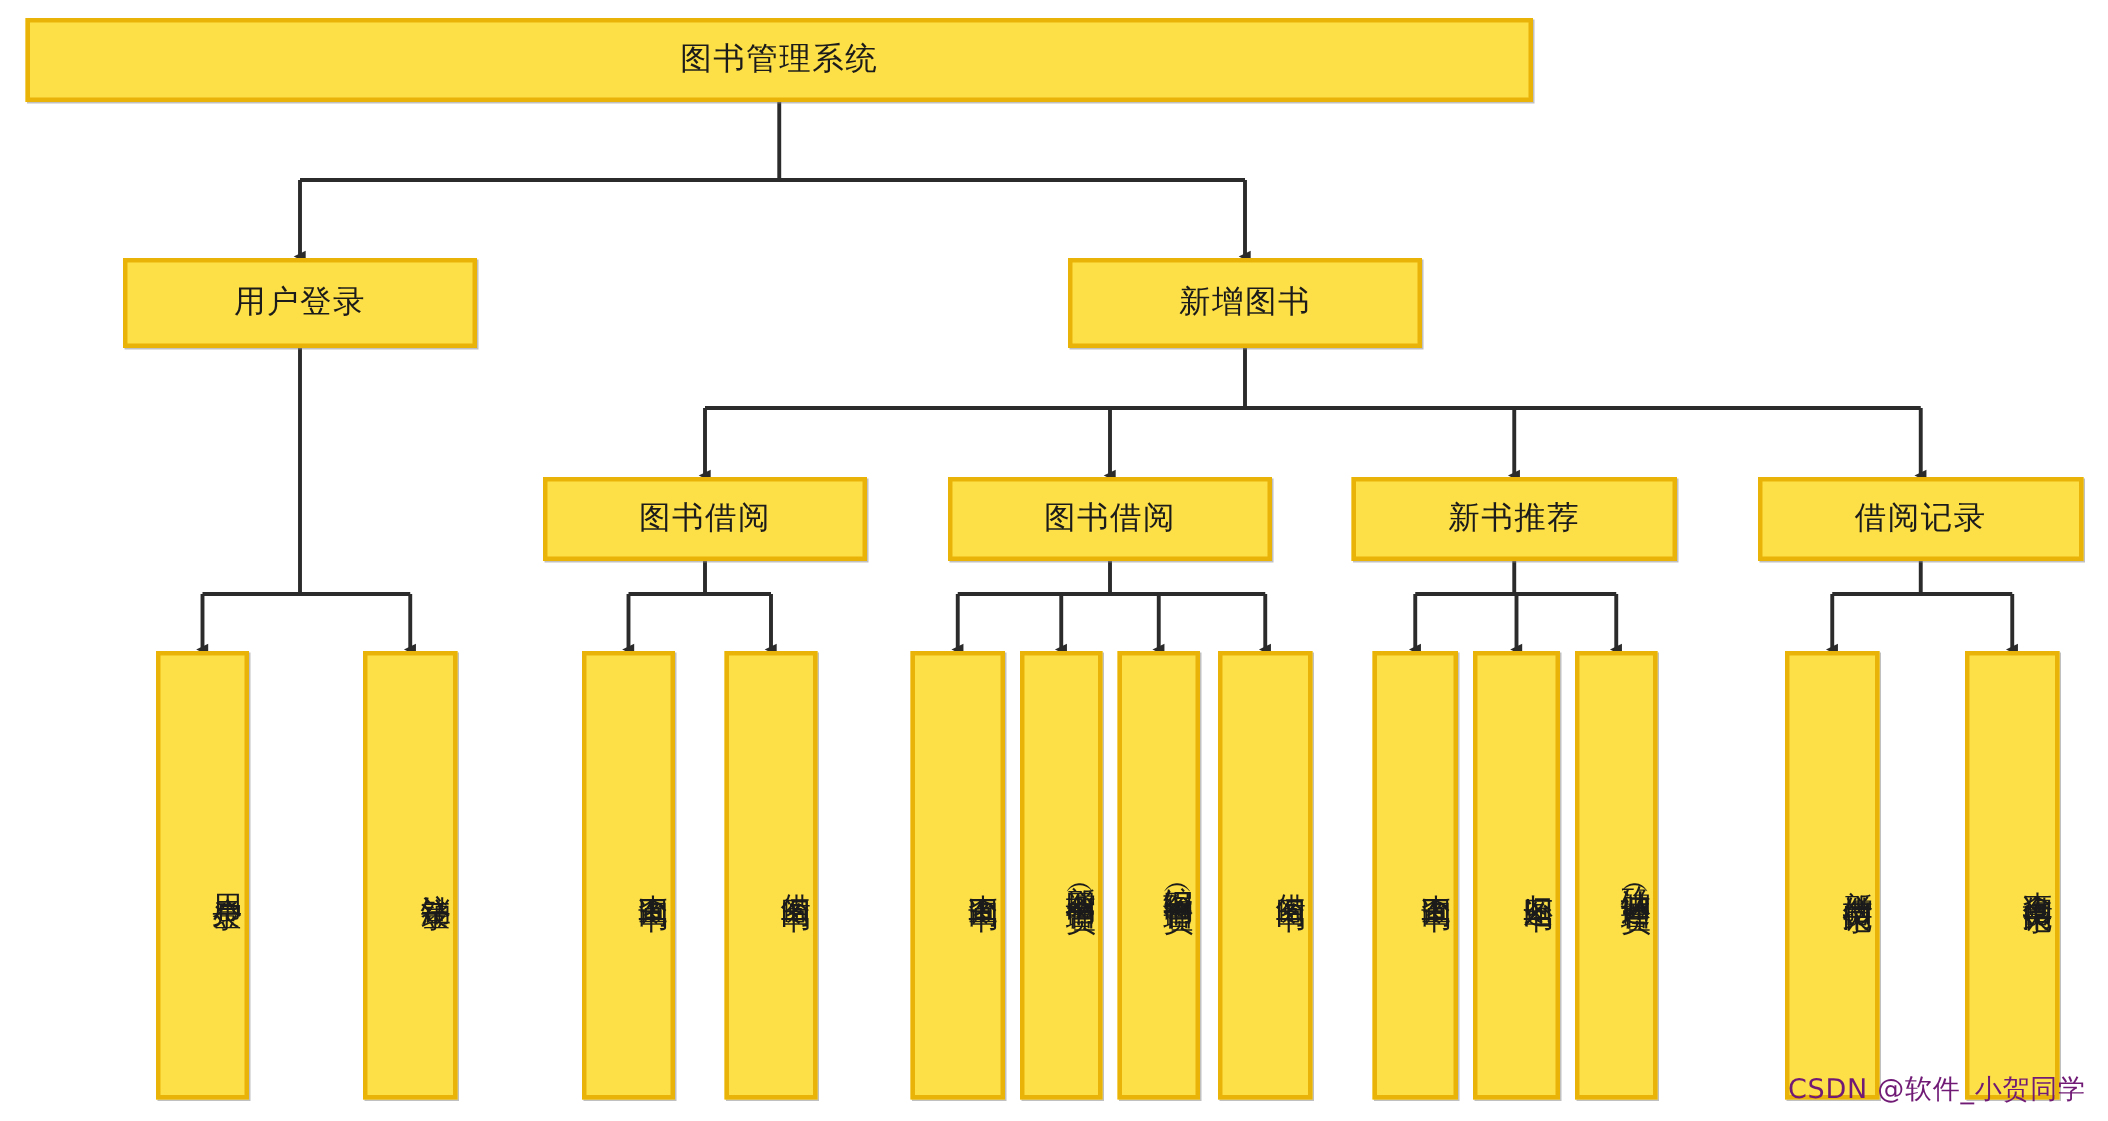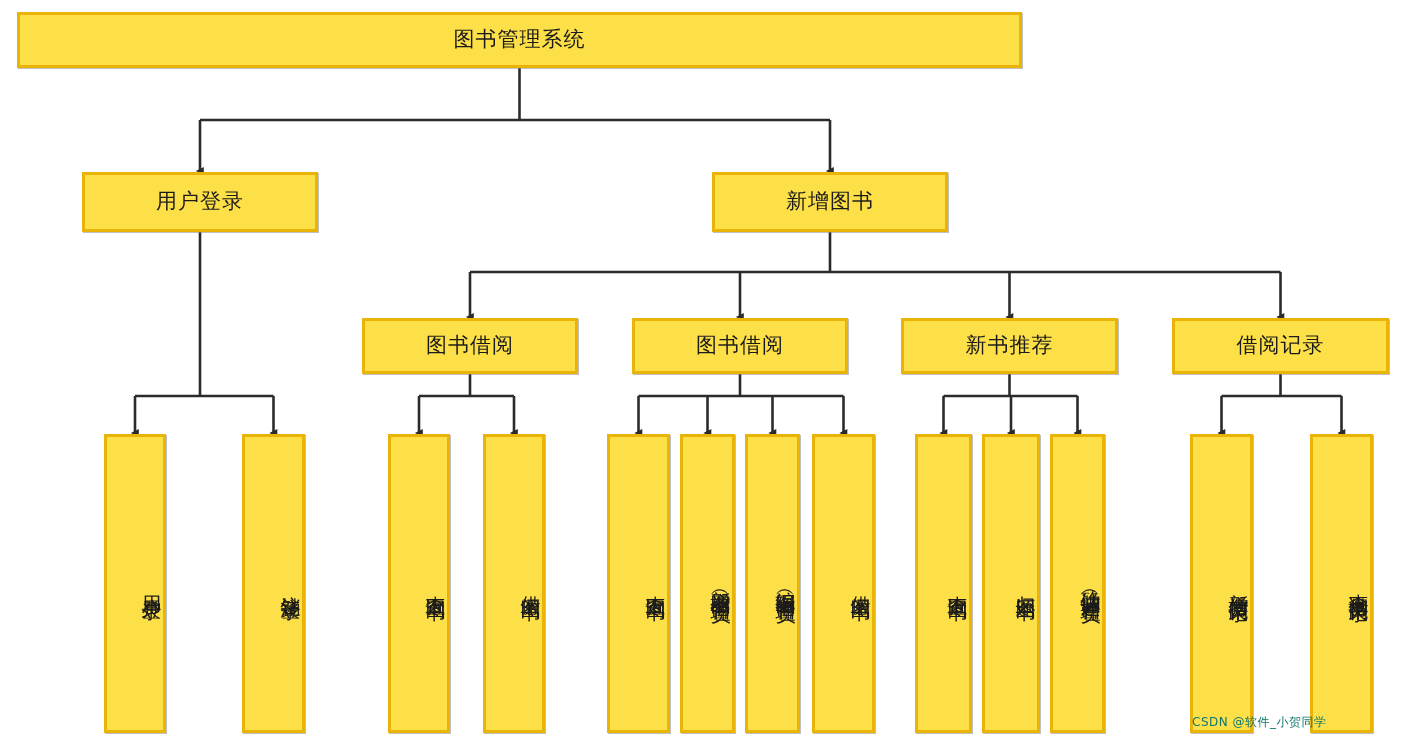--- a/index.html
+++ b/index.html
@@ -58,22 +58,22 @@
     justify-content: center;
   }
   .node.vert .vtext {
     writing-mode: vertical-rl;
     text-orientation: upright;
     white-space: normal;
     text-align: left;
   }
   .watermark {
     position: absolute;
-    font-size: 12px;
-    color: #0f766e;
+    font-size: 18px;
+    color: #701a75;
     letter-spacing: 0.5px;
     white-space: nowrap;
     user-select: none;
   }
 </style>
 </head>
 <body>
 
 <div id="canvas">
   <svg id="wires" xmlns="http://www.w3.org/2000/svg">

